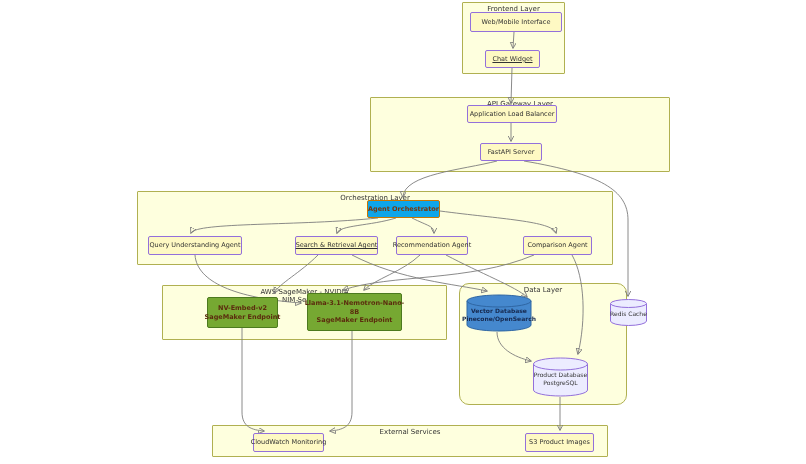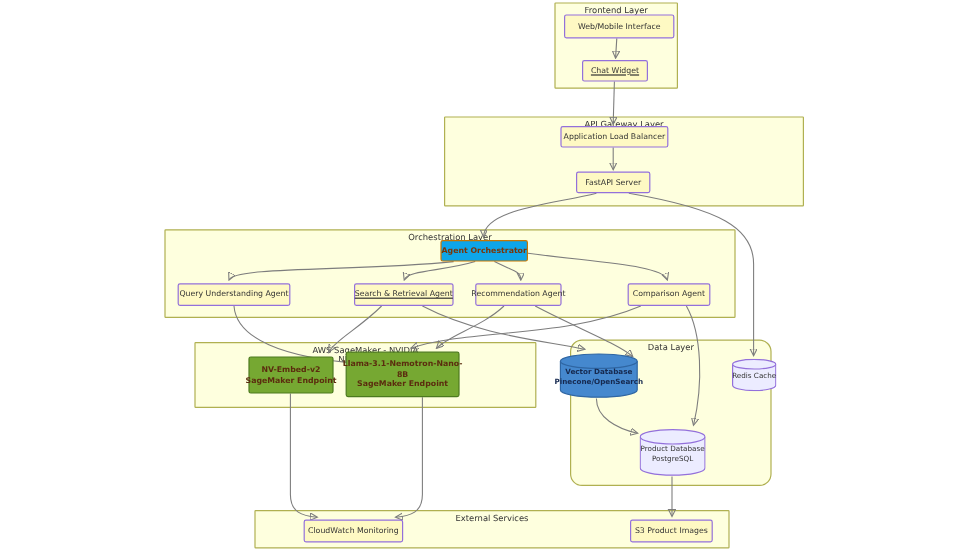--- a/index.html
+++ b/index.html
@@ -55,21 +55,21 @@
     <div class="layer-title">API Gateway Layer</div>
   </div>
 
   <div class="layer" style="left:162px; top:285px; width:285px; height:55px;">
     <div class="layer-title">
       <span class="tline">AWS SageMaker - NVIDIA</span>
       <span class="tline">NIM Services</span>
     </div>
   </div>
 
-  <div class="layer" style="left:475px; top:283px; width:168px; height:122px;border-radius:10px;">
+  <div class="layer" style="left:459px; top:283px; width:168px; height:122px;border-radius:10px;">
     <div class="layer-title">Data Layer</div>
   </div>
 
   <div class="layer" style="left:212px; top:425px; width:396px; height:32px;">
     <div class="layer-title">External Services</div>
   </div>
 
   <svg id="edges" width="806" height="464" viewBox="0 0 806 464">
     <defs>
       <marker id="arrow" markerWidth="7" markerHeight="7" refX="5.5" refY="3" orient="auto" markerUnits="userSpaceOnUse">
@@ -132,27 +132,27 @@
 
   <div class="node" style="left:523px; top:236px; width:69px; height:19px;">
     <span>Comparison Agent</span>
   </div>
 
   <div class="node green" style="left:207px; top:297px; width:71px; height:31px;">
     <span class="lbl-line">NV-Embed-v2</span>
     <span class="lbl-line">SageMaker Endpoint</span>
   </div>
 
-  <div class="node green" style="left:288px; top:293px; width:95px; height:38px;">
+  <div class="node green" style="left:307px; top:293px; width:95px; height:38px;">
     <span class="lbl-line">Llama-3.1-Nemotron-Nano-</span>
     <span class="lbl-line">8B</span>
     <span class="lbl-line">SageMaker Endpoint</span>
   </div>
 
-  <div class="node" style="left:253px; top:433px; width:83px; height:19px;">
+  <div class="node" style="left:253px; top:433px; width:71px; height:19px;">
     <span>CloudWatch Monitoring</span>
   </div>
 
   <div class="node" style="left:525px; top:433px; width:69px; height:19px;">
     <span>S3 Product Images</span>
   </div>
 
   <div class="cyl" style="left:466px; top:294px; width:66px; height:38px;">
     <svg width="66" height="38" viewBox="0 0 66 38">
       <path d="M1,7 L1,31 A32,6 0 0 0 65,31 L65,7" fill="#4588ce" stroke="#2f66a3" stroke-width="1"></path>

